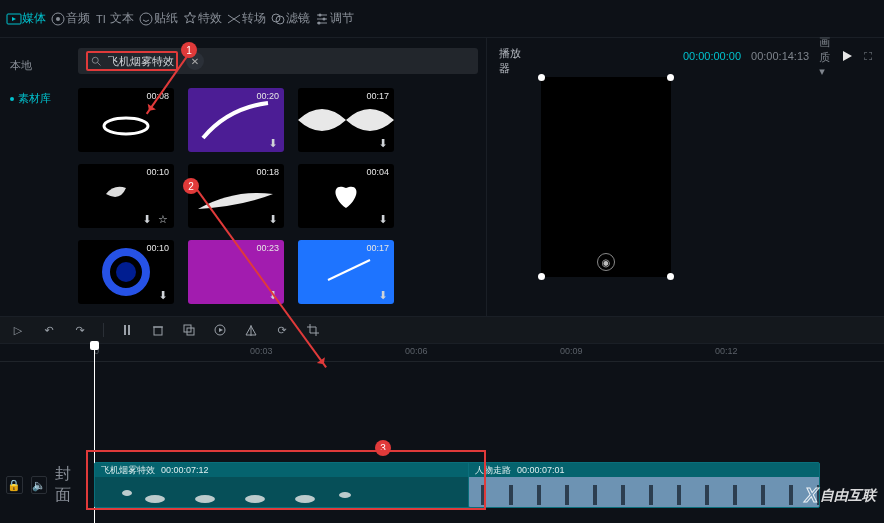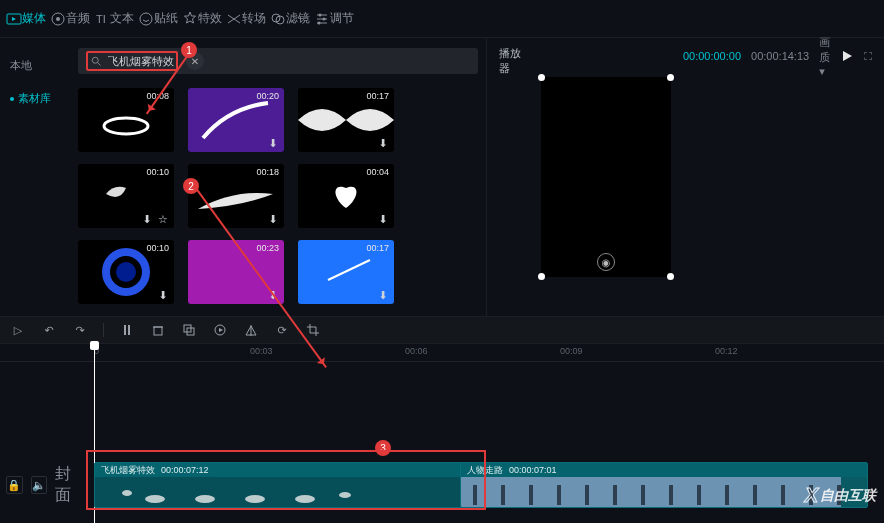--- a/index.html
+++ b/index.html
@@ -333,21 +333,21 @@
             <g fill="#eaeaea">
               <ellipse cx="60" cy="22" rx="10" ry="4"></ellipse>
               <ellipse cx="110" cy="22" rx="10" ry="4"></ellipse>
               <ellipse cx="160" cy="22" rx="10" ry="4"></ellipse>
               <ellipse cx="210" cy="22" rx="10" ry="4"></ellipse>
               <ellipse cx="32" cy="16" rx="5" ry="3"></ellipse>
               <ellipse cx="250" cy="18" rx="6" ry="3"></ellipse>
             </g>
           </svg>
       </div>
-      <div class="track-clip vid" style="left:376px; width:408px">
+      <div class="track-clip vid" style="left:384px; width:352px">
         <div class="hdr">
             <span>人物走路</span>
             <span>00:00:07:01</span>
           </div>
         <svg width="380" height="32">
             <defs>
               <pattern id="fr" width="28" height="32" patternUnits="userSpaceOnUse">
                 <rect width="28" height="32" fill="#6d93b3"></rect>
                 <rect x="12" y="8" width="4" height="20" fill="#2c3e50"></rect>
               </pattern>

